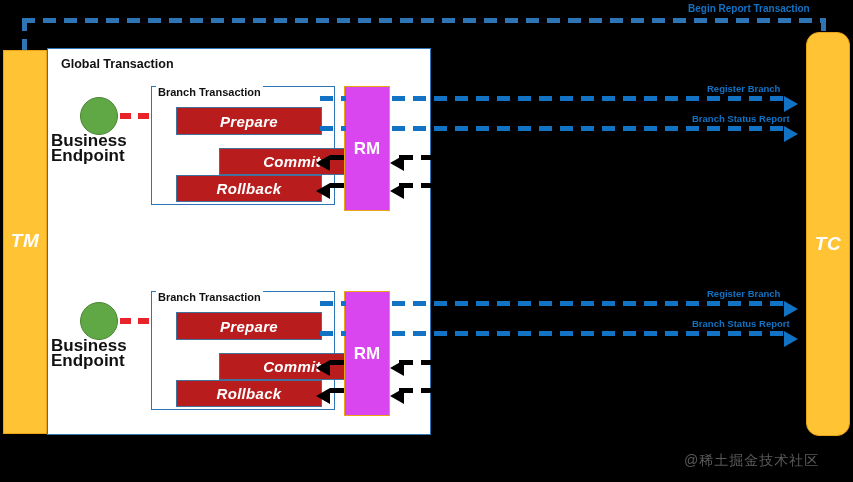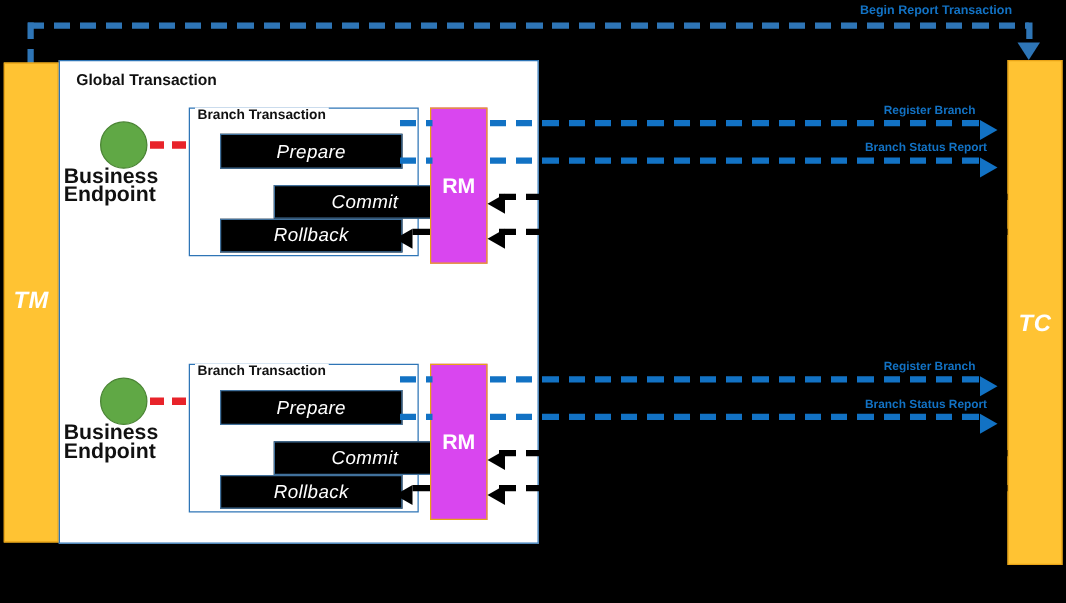--- a/index.html
+++ b/index.html
@@ -4,40 +4,40 @@
 <style>
   html,body{margin:0;padding:0;background:#000;}
   body{width:853px;height:482px;overflow:hidden;font-family:"Liberation Sans",sans-serif;}
   #stage{position:relative;width:853px;height:482px;background:#000;}
 
   
   .pillar{position:absolute;background:#FFC333;border:1px solid #E8A317;box-sizing:border-box;}
   .pillar .plabel{position:absolute;left:0;right:0;text-align:center;color:#fff;
                   font-size:19px;font-weight:600;letter-spacing:.5px;font-style:italic;}
   #tm-pillar{left:3px;top:50px;width:44px;height:384px;}
-  #tc-pillar{left:806px;top:48px;width:44px;height:404px;}
+  #tc-pillar{left:806px;top:32px;width:44px;height:404px;border-radius:13px;}
   #tm-pillar .plabel{top:179px;}
   #tc-pillar .plabel{top:200px;}
 
   
   #global-tx{position:absolute;left:47px;top:48px;width:384px;height:387px;
              background:#fff;border:1.2px solid #2E75B6;box-sizing:border-box;}
   #global-tx-title{position:absolute;left:13px;top:8px;font-size:12.5px;font-weight:700;color:#111;}
 
   
   .branch{position:absolute;width:184px;height:119px;border:1.2px solid #2E75B6;
           background:#fff;box-sizing:border-box;}
   #branch-1{left:151px;top:86px;}
   #branch-2{left:151px;top:291px;}
   .branch-title{position:absolute;left:4px;top:-1px;font-size:11px;font-weight:700;color:#111;
                 background:#fff;padding:0 2px;}
 
   
-  .action{position:absolute;background:#000000;border:1px solid #41719C;box-sizing:border-box;
-          color:#fff;font-size:15px;font-style:italic;font-weight:400;
+  .action{position:absolute;background:#b91c1c;border:1px solid #41719C;box-sizing:border-box;
+          color:#fff;font-size:15px;font-style:italic;font-weight:700;
           display:flex;align-items:center;justify-content:center;letter-spacing:.3px;}
   .prepare{left:24px;top:20px;width:146px;height:28px;}
   .commit {left:24px;top:61px;width:146px;height:27px;margin-left:43px;}
   .rollback{left:24px;top:88px;width:146px;height:27px;}
 
   
   .endpoint-circle{position:absolute;width:38px;height:38px;border-radius:50%;
                    background:#60A845;border:1px solid #4A8434;box-sizing:border-box;}
   .endpoint-label{position:absolute;width:96px;text-align:left;font-size:17px;
                   font-weight:700;color:#111;line-height:15px;}
@@ -194,14 +194,15 @@
   <div class="black-line" style="left:399px;top:360px;width:407px;"></div>
   <div class="black-head" style="left:390px;top:360px;"></div>
   <div class="black-line" style="left:399px;top:388px;width:407px;"></div>
   <div class="black-head" style="left:390px;top:388px;"></div>
 
   <div class="black-line" style="left:330px;top:360px;width:14px;"></div>
   <div class="black-head" style="left:316px;top:360px;"></div>
   <div class="black-line" style="left:330px;top:388px;width:14px;"></div>
   <div class="black-head" style="left:316px;top:388px;"></div>
 
+  <div id="watermark">@稀土掘金技术社区</div>
 
 </div>
 
 </body></html>

